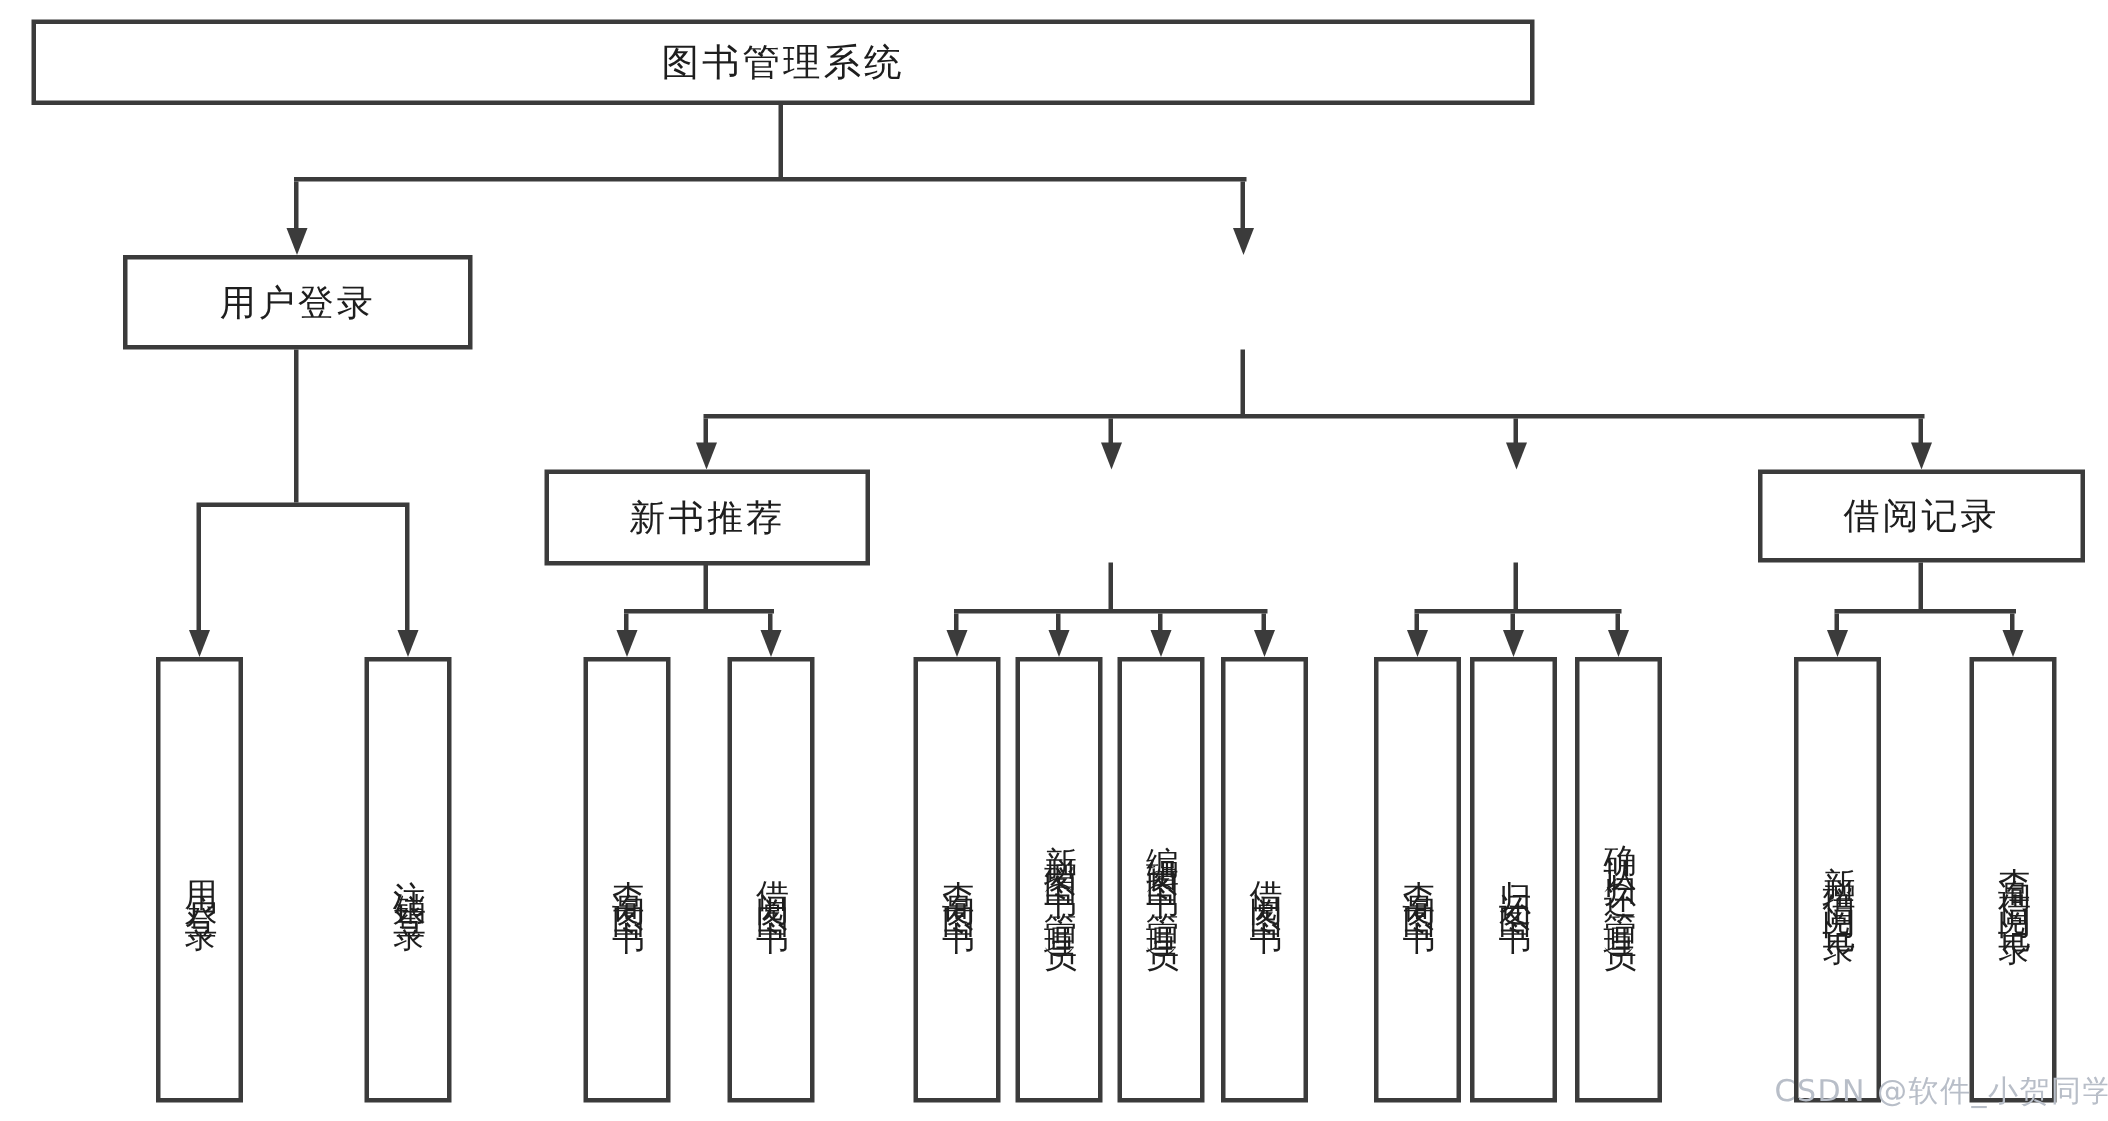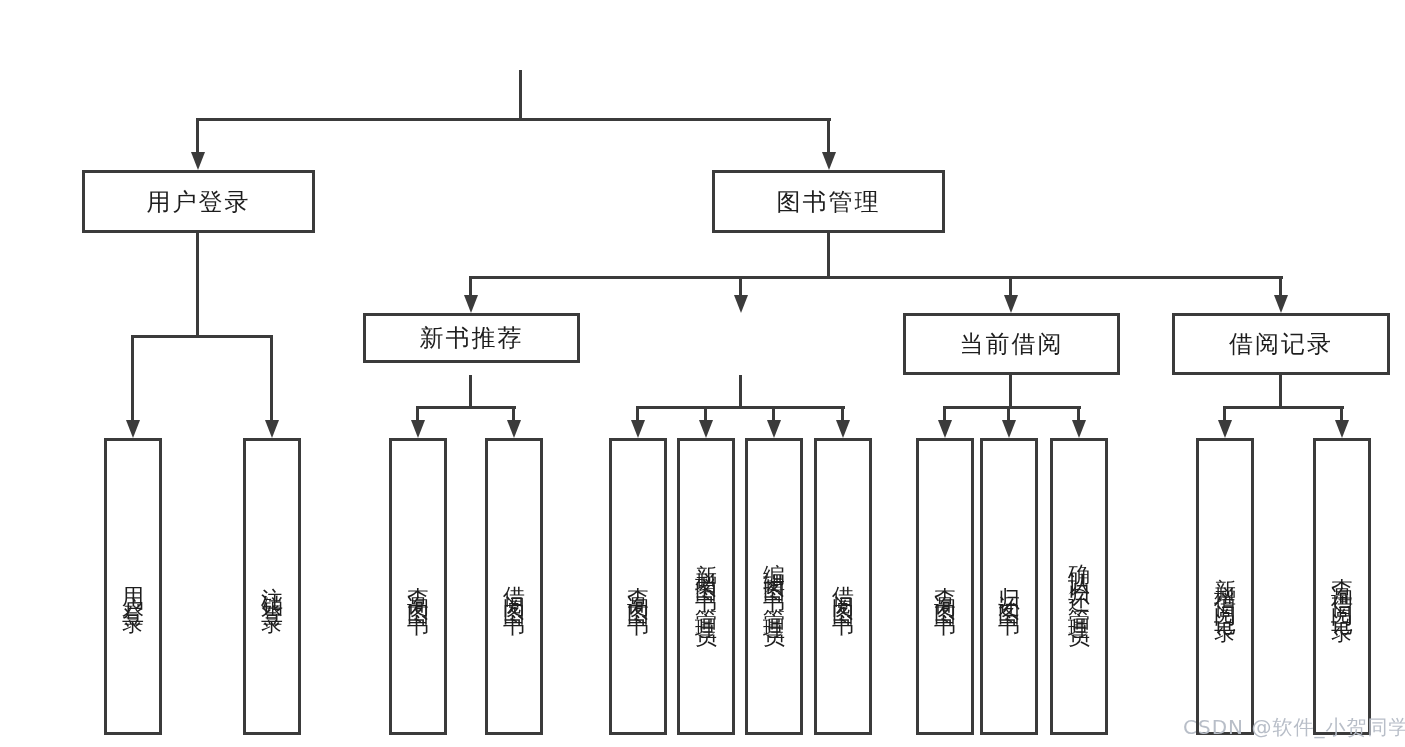--- a/index.html
+++ b/index.html
@@ -62,51 +62,50 @@
     white-space:nowrap;
     z-index:20;
     letter-spacing:1px;
   }
 </style>
 </head>
 <body>
 
 <div id="stage">
 
+  <div class="box box-h box-root" style="left:21px;top:13px;width:1002px;height:57px;">图书管理系统</div>
 
   <div class="vl" style="left:519px;top:70px;height:48px;"></div>
   <div class="hl" style="left:196px;top:118px;width:635px;"></div>
   <div class="vl" style="left:196px;top:121px;height:33px;"></div>
   <div class="arrow" style="left:191px;top:152px;"></div>
   <div class="vl" style="left:827px;top:121px;height:33px;"></div>
   <div class="arrow" style="left:822px;top:152px;"></div>
 
   <div class="box box-h" style="left:82px;top:170px;width:233px;height:63px;">用户登录</div>
-  <div class="box box-h" style="left:712px;top:170px;width:233px;height:63px;">图书管理</div>
 
   <div class="vl" style="left:196px;top:233px;height:102px;"></div>
   <div class="hl" style="left:131px;top:335px;width:142px;"></div>
   <div class="vl" style="left:131px;top:338px;height:84px;"></div>
   <div class="arrow" style="left:126px;top:420px;"></div>
   <div class="vl" style="left:270px;top:338px;height:84px;"></div>
   <div class="arrow" style="left:265px;top:420px;"></div>
 
   <div class="vl" style="left:827px;top:233px;height:43px;"></div>
   <div class="hl" style="left:469px;top:276px;width:814px;"></div>
   <div class="vl" style="left:469px;top:279px;height:18px;"></div>
   <div class="arrow" style="left:464px;top:295px;"></div>
   <div class="vl" style="left:739px;top:279px;height:18px;"></div>
   <div class="arrow" style="left:734px;top:295px;"></div>
   <div class="vl" style="left:1009px;top:279px;height:18px;"></div>
   <div class="arrow" style="left:1004px;top:295px;"></div>
   <div class="vl" style="left:1279px;top:279px;height:18px;"></div>
   <div class="arrow" style="left:1274px;top:295px;"></div>
 
-  <div class="box box-h" style="left:363px;top:313px;width:217px;height:50px;">新书推荐</div>
-  <div class="box box-h" style="left:903px;top:313px;width:217px;height:62px;">当前借阅</div>
+  <div class="box box-h" style="left:363px;top:313px;width:217px;height:64px;">新书推荐</div>
   <div class="box box-h" style="left:1172px;top:313px;width:218px;height:62px;">借阅记录</div>
 
   <div class="vl" style="left:469px;top:375px;height:31px;"></div>
   <div class="hl" style="left:416px;top:406px;width:100px;"></div>
   <div class="vl" style="left:416px;top:409px;height:13px;"></div>
   <div class="arrow" style="left:411px;top:420px;"></div>
   <div class="vl" style="left:512px;top:409px;height:13px;"></div>
   <div class="arrow" style="left:507px;top:420px;"></div>
 
   <div class="vl" style="left:739px;top:375px;height:31px;"></div>

